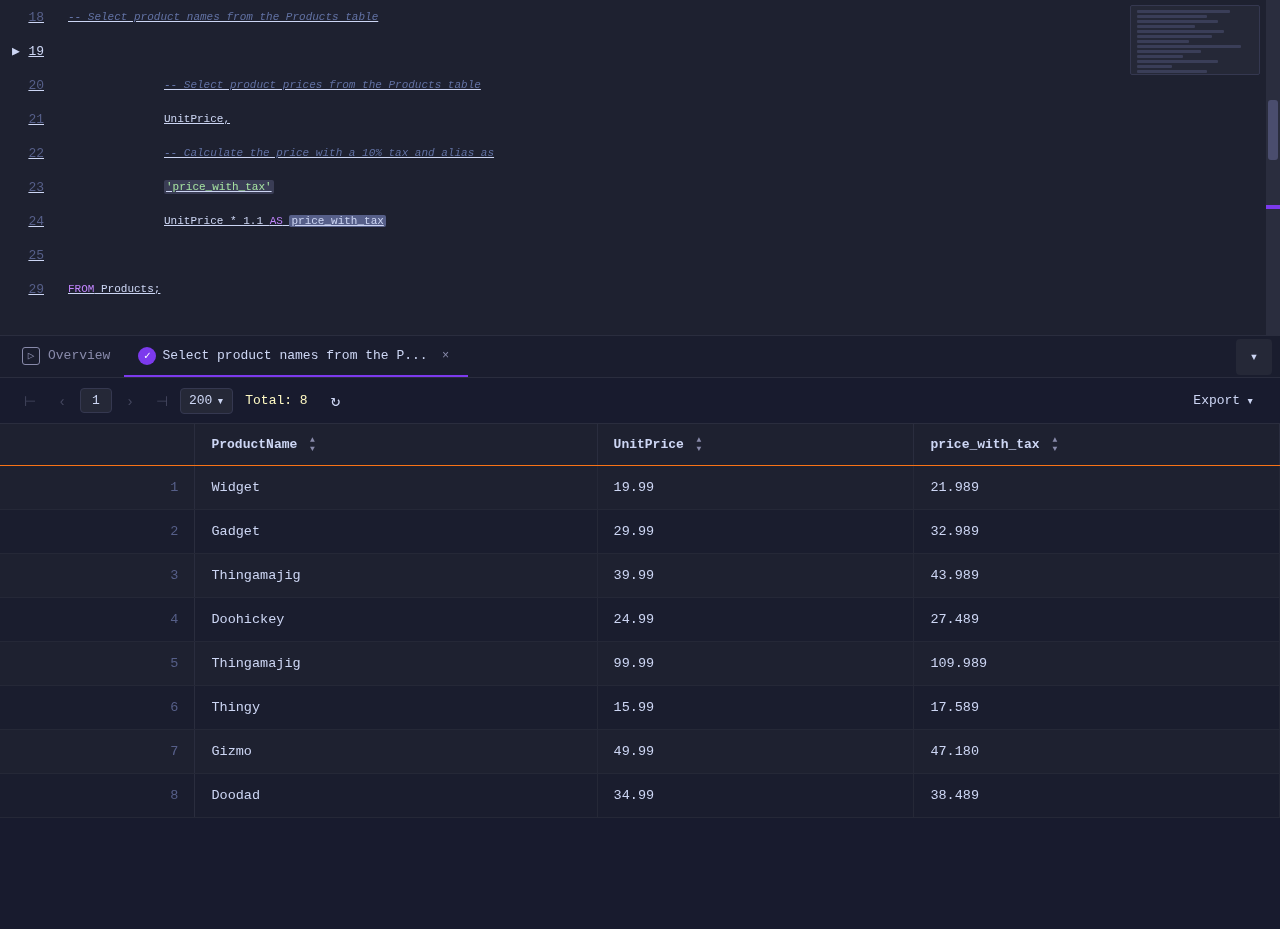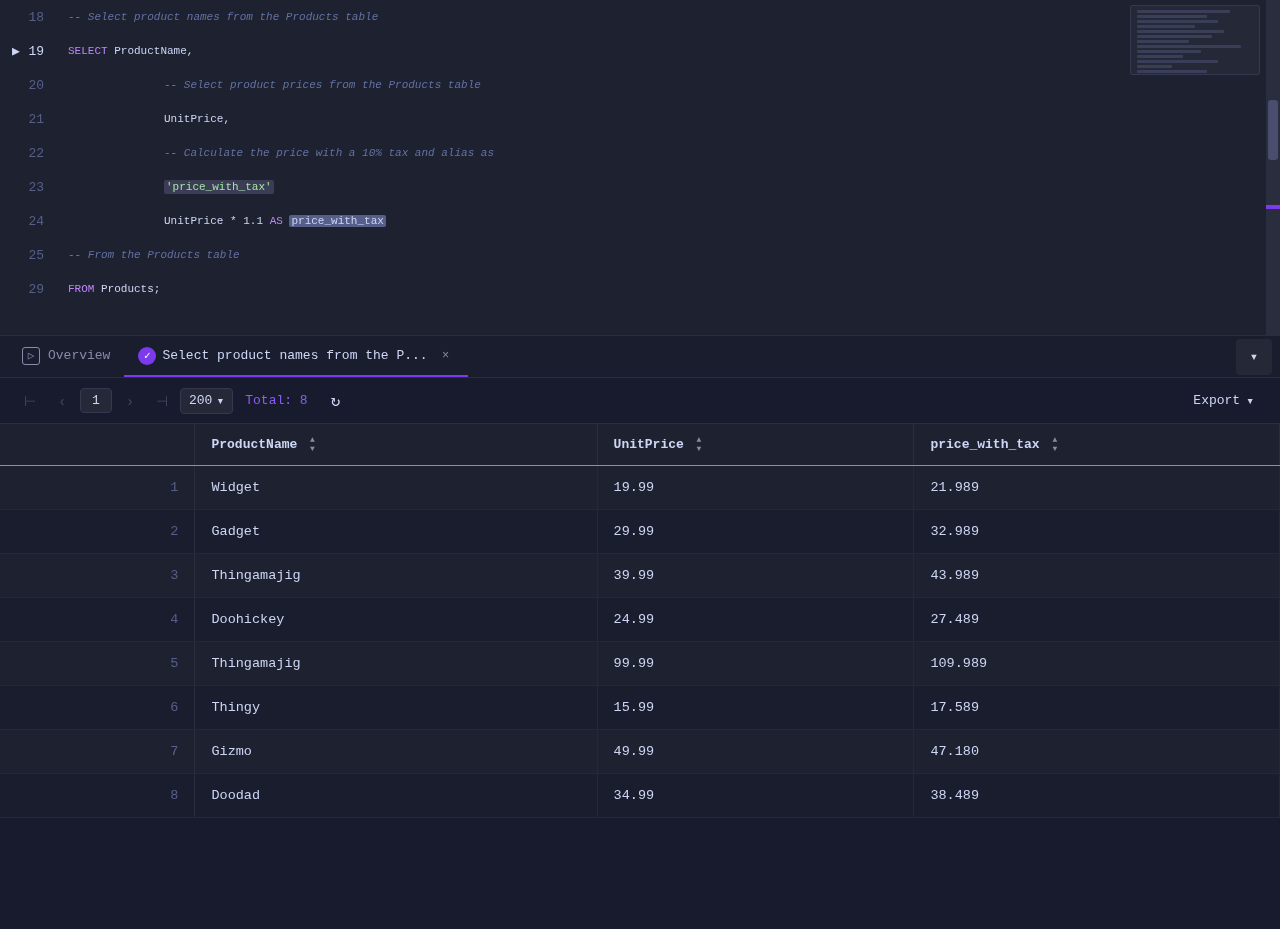--- a/index.html
+++ b/index.html
@@ -13,20 +13,21 @@
       height: 929px;
       overflow: hidden;
     }
 
     
     .editor-section {
       background: #1e2130;
       height: 335px;
       position: relative;
       overflow: hidden;
+      text-decoration: underline;
     }
 
     .code-lines {
       display: flex;
       flex-direction: column;
       padding: 0;
     }
 
     .code-line {
       display: flex;
@@ -277,21 +278,21 @@
       border-radius: 4px;
       font-size: 13px;
       font-family: inherit;
       cursor: pointer;
       display: flex;
       align-items: center;
       gap: 4px;
     }
 
     .total-label {
-      color: #8b5cf6;
+      color: #fef9c3;
       font-size: 13px;
       margin: 0 8px;
     }
 
     .refresh-btn {
       width: 32px;
       height: 32px;
       display: flex;
       align-items: center;
       justify-content: center;
@@ -423,23 +424,20 @@
     <div class="code-line">
       <div class="line-number">18</div>
       <div class="line-content">
         <span class="comment">-- Select product names from the Products table</span>
       </div>
     </div>
 
     <div class="code-line">
       <span class="play-indicator">▶</span>
       <div class="line-number active-line">19</div>
-      <div class="line-content">
-        <span class="kw-select">SELECT</span><span class="identifier"> ProductName,</span>
-      </div>
     </div>
 
     <div class="code-line">
       <div class="line-number">20</div>
       <div class="line-content">
         <span style="display:inline-block;width:96px"></span>
         <span class="comment">-- Select product prices from the Products table</span>
       </div>
     </div>
 
@@ -470,23 +468,20 @@
     <div class="code-line">
       <div class="line-number">24</div>
       <div class="line-content">
         <span style="display:inline-block;width:96px"></span>
         <span class="identifier">UnitPrice * 1.1 </span><span class="kw-as">AS</span><span class="identifier"> </span><span class="highlight-box">price_with_tax</span>
       </div>
     </div>
 
     <div class="code-line">
       <div class="line-number">25</div>
-      <div class="line-content">
-        <span class="comment">-- From the Products table</span>
-      </div>
     </div>
 
     <div class="code-line">
       <div class="line-number">29</div>
       <div class="line-content">
         <span class="kw-from">FROM</span><span class="identifier"> Products;</span>
       </div>
     </div>
   </div>
 

